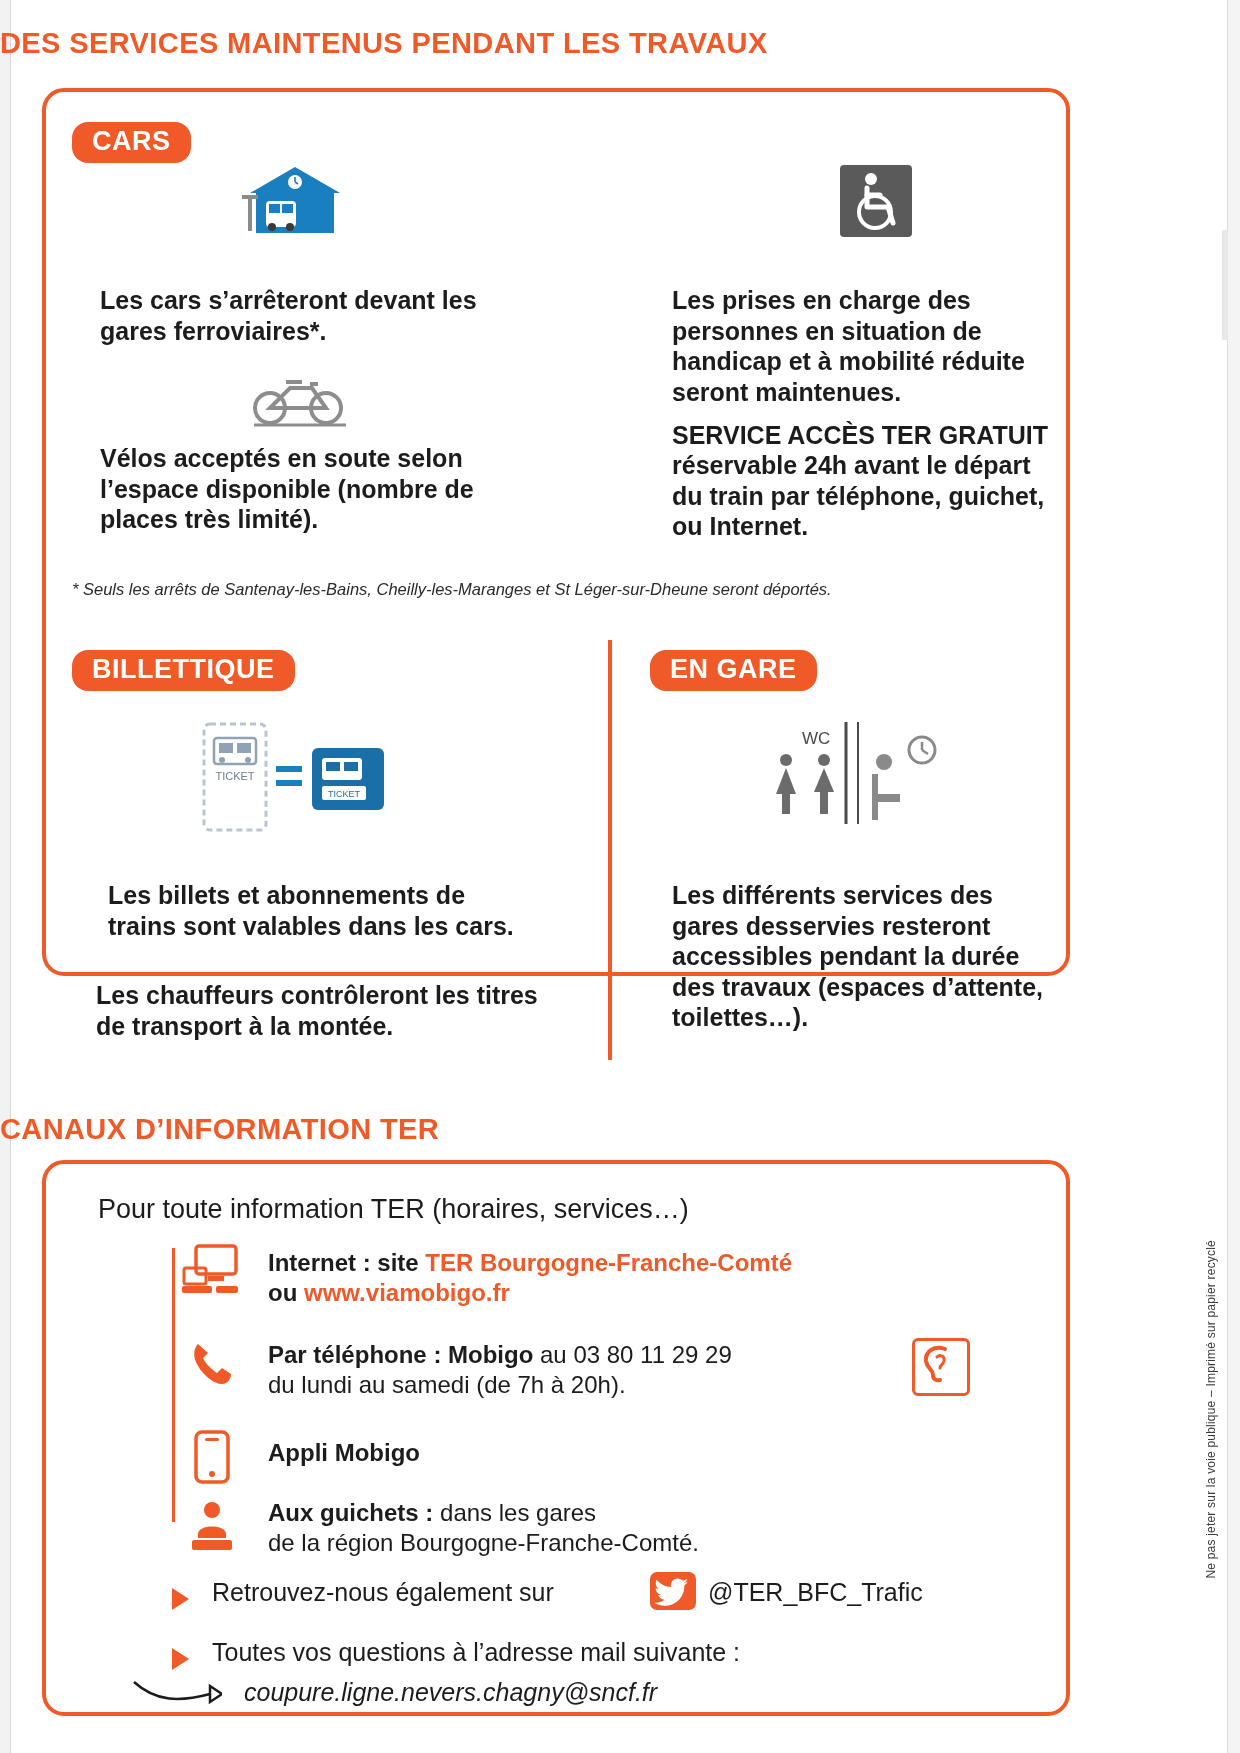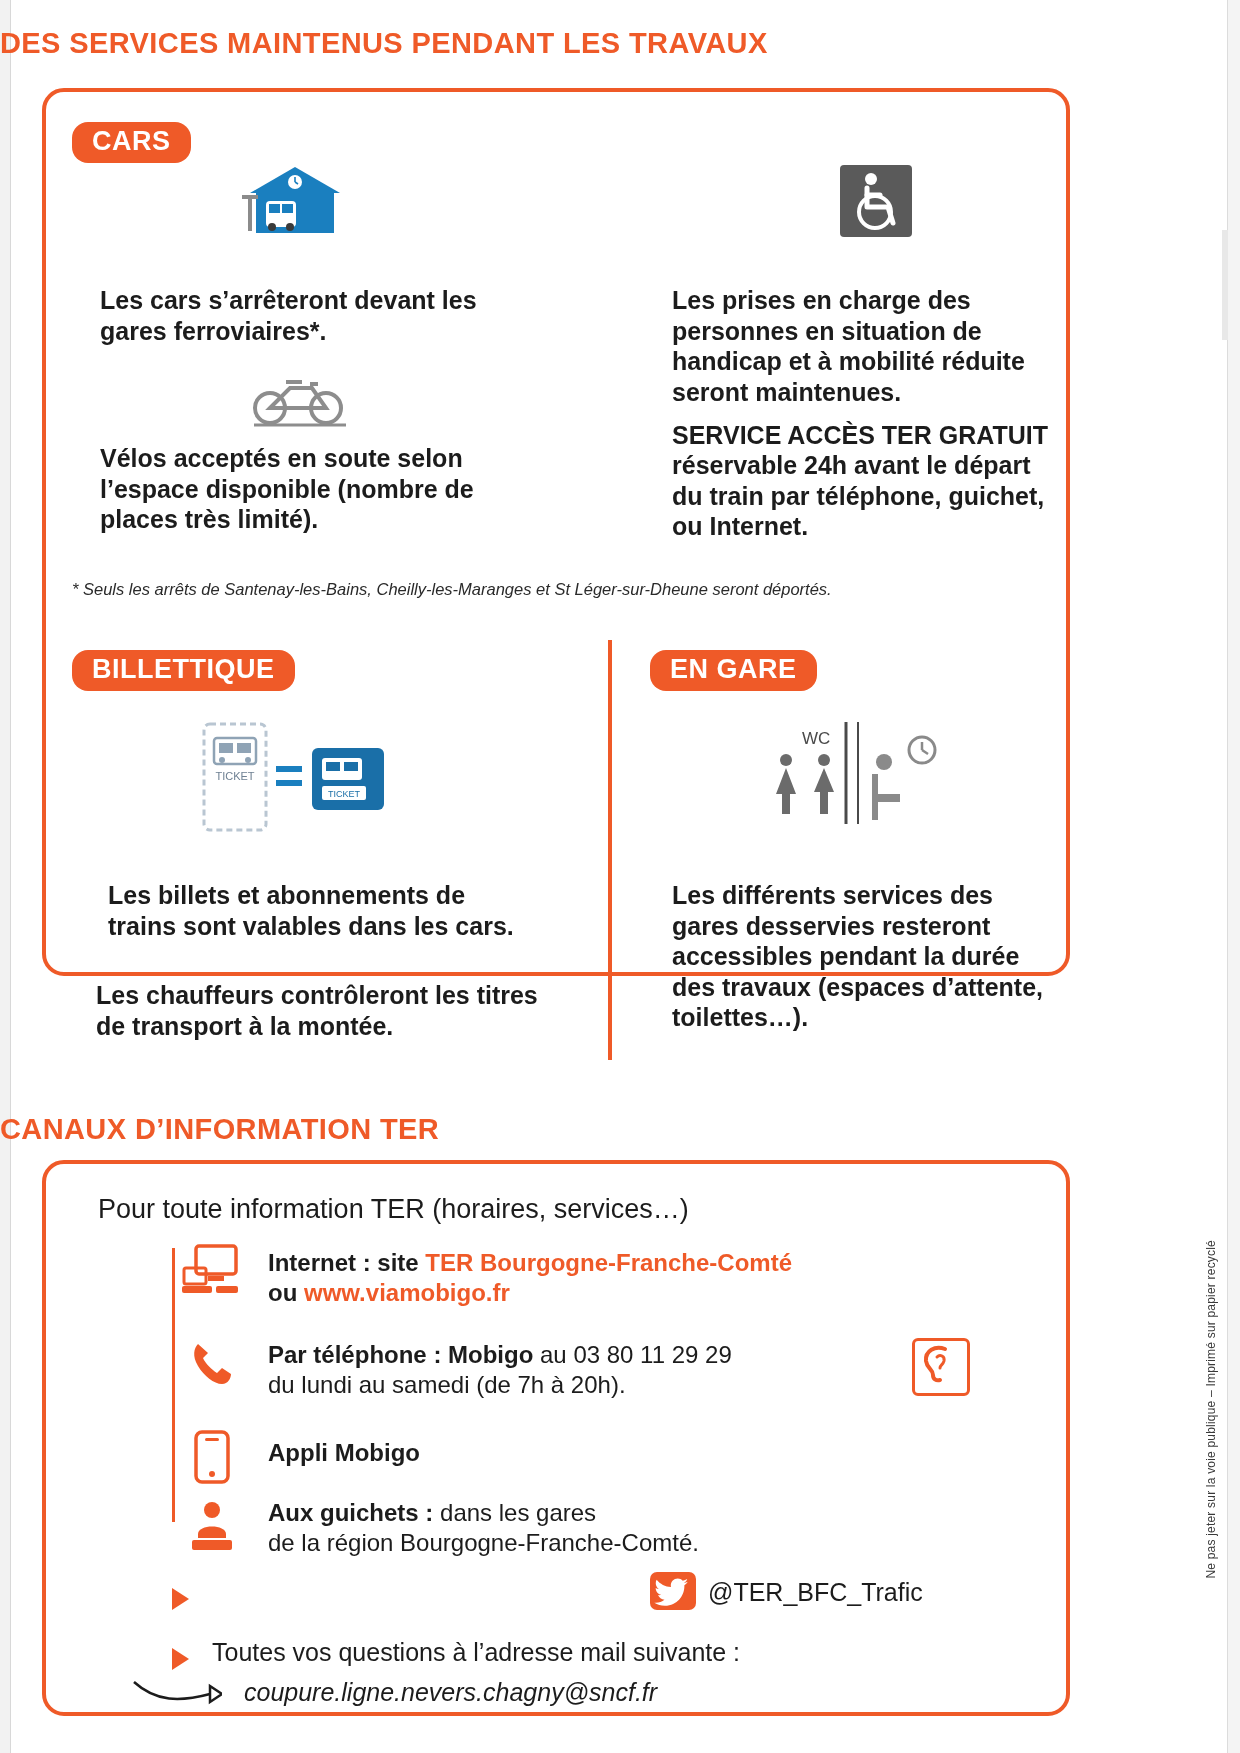--- a/index.html
+++ b/index.html
@@ -364,20 +364,23 @@
       <path d="M10 34 C10 24 38 24 38 34 L38 38 L10 38 Z" fill="#ef5a28"></path>
       <rect x="4" y="40" width="40" height="10" rx="2" fill="#ef5a28"></rect>
     </svg>
   </div>
   <div class="canaux-row" style="left:268px; top:1498px; width:640px;">
     <b>Aux guichets :</b><span> dans les gares</span><br>
     <span>de la région Bourgogne-Franche-Comté.</span>
   </div>
 
   <div class="tri" style="left:172px; top:1588px;"></div>
+  <div class="bullet-row" style="left:212px; top:1578px;">
+    <span>Retrouvez-nous également sur</span>
+  </div>
   <div class="twitter-badge" style="left:650px; top:1572px;">
     <svg width="46" height="38" viewBox="0 0 46 38">
       <path d="M36 11 c1.6 -1 2.8 -2.5 3.4 -4.3 -1.5 0.9 -3.2 1.5 -5 1.9 -1.4 -1.5 -3.4 -2.5 -5.6 -2.5 -4.3 0 -7.7 3.5 -7.7 7.7 0 0.6 0.1 1.2 0.2 1.8 -6.4 -0.3 -12.1 -3.4 -15.9 -8.1 -0.7 1.1 -1 2.4 -1 3.9 0 2.7 1.4 5 3.4 6.4 -1.3 0 -2.4 -0.4 -3.5 -1 v 0.1 c 0 3.7 2.6 6.8 6.1 7.5 -0.6 0.2 -1.3 0.3 -2 0.3 -0.5 0 -1 0 -1.4 -0.1 1 3 3.8 5.2 7.1 5.3 -2.6 2 -5.9 3.3 -9.5 3.3 -0.6 0 -1.2 0 -1.8 -0.1 3.4 2.2 7.4 3.4 11.7 3.4 14 0 21.7 -11.6 21.7 -21.7 v -1 c 1.5 -1.1 2.8 -2.4 3.8 -3.9 -1.4 0.6 -2.8 1 -4.3 1.2 z" fill="#ffffff" transform="scale(0.9) translate(2,1)"></path>
     </svg>
   </div>
   <div class="bullet-row" style="left:708px; top:1578px;">@TER_BFC_Trafic</div>
 
   <div class="tri" style="left:172px; top:1648px;"></div>
   <div class="bullet-row" style="left:212px; top:1638px;">Toutes vos questions à l’adresse mail suivante :</div>
   <div class="icon-box" style="left:132px; top:1676px; width:90px; height:36px;">

